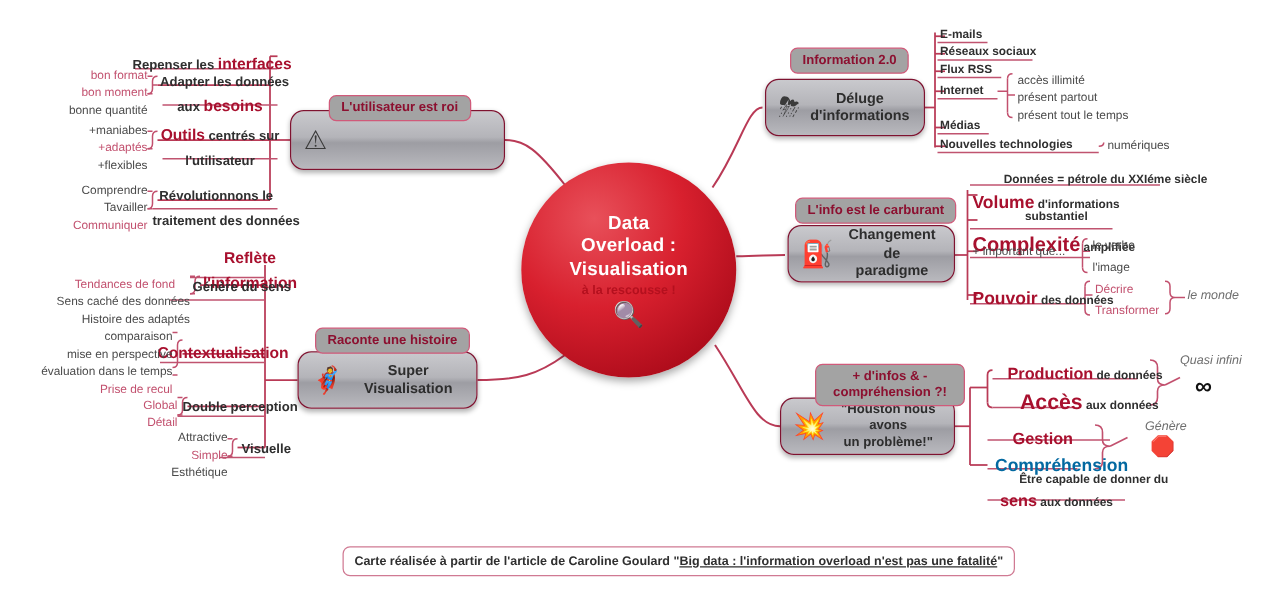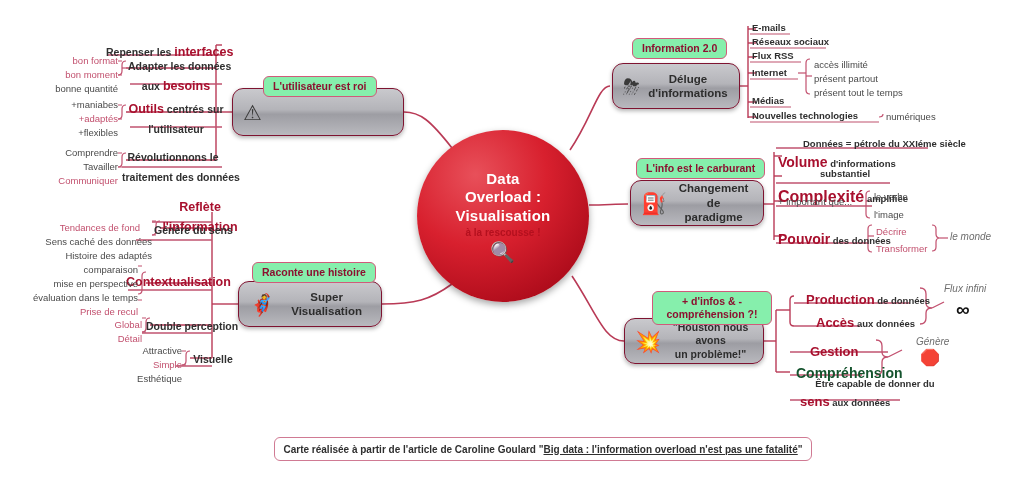--- a/index.html
+++ b/index.html
@@ -35,21 +35,21 @@
     padding:4px 10px;box-sizing:border-box;
   }
   .node .nicon{font-size:21px;line-height:1;flex:0 0 auto;filter:saturate(1.1);}
   .node .nlabel{
     flex:1 1 auto;text-align:center;color:#2d2d2d;
     font-size:11.5px;font-weight:bold;line-height:1.25;
   }
 
   
   .callout{
-    position:absolute;background:#86efac;border:1.4px solid #d05a7a;border-radius:6px;
+    position:absolute;background:#a3a3a3;border:1.4px solid #d05a7a;border-radius:6px;
     padding:3px 9px;font-size:10.5px;font-weight:bold;color:#8c1030;
     white-space:nowrap;line-height:1.25;text-align:center;
   }
   .callout.two{white-space:normal;}
 
   
   .lbl{position:absolute;white-space:nowrap;line-height:1.22;}
   .lbl.r{text-align:right;}
   .lbl.c{text-align:center;}
 
@@ -368,30 +368,30 @@
   </div>
   <div class="callout two" style="left:652px;top:291px;width:100px;">
     <span>+ d'infos &amp; -</span><br>
     <span>compréhension ?!</span>
   </div>
 
   <div class="lbl" style="left:806px;top:289px;">
     <span class="t-big" style="font-size:13px;">Production</span><span class="t-sub"> de données</span>
   </div>
   <div class="lbl" style="left:816px;top:312px;">
-    <span class="t-big" style="font-size:13px;">Accès</span><span class="t-sub"> aux données</span>
-  </div>
-  <div class="lbl t-it" style="left:944px;top:283px;">Flux infini</div>
+    <span class="t-big" style="font-size:17px;">Accès</span><span class="t-sub"> aux données</span>
+  </div>
+  <div class="lbl t-it" style="left:944px;top:283px;">Quasi infini</div>
   <div class="lbl glyph-inf" style="left:956px;top:298px;">∞</div>
 
   <div class="lbl" style="left:810px;top:341px;">
     <span class="t-big" style="font-size:13px;">Gestion</span>
   </div>
   <div class="lbl" style="left:796px;top:363px;">
-    <span class="t-big" style="font-size:14px;color:#14532d;margin-top:36px;">Compréhension</span>
+    <span class="t-big" style="font-size:14px;color:#0369a1;margin-top:36px;">Compréhension</span>
   </div>
   <div class="lbl t-it" style="left:916px;top:336px;">Génère</div>
   <div class="lbl glyph-hand" style="left:920px;top:350px;">🛑</div>
 
   <div class="lbl c t-sub" style="left:790px;top:378px;width:170px;text-align:center;">Être capable de donner du</div>
   <div class="lbl" style="left:800px;top:391px;">
     <span class="t-big" style="font-size:13px;">sens</span><span class="t-sub"> aux données</span>
   </div>
 
   <div class="caption">

